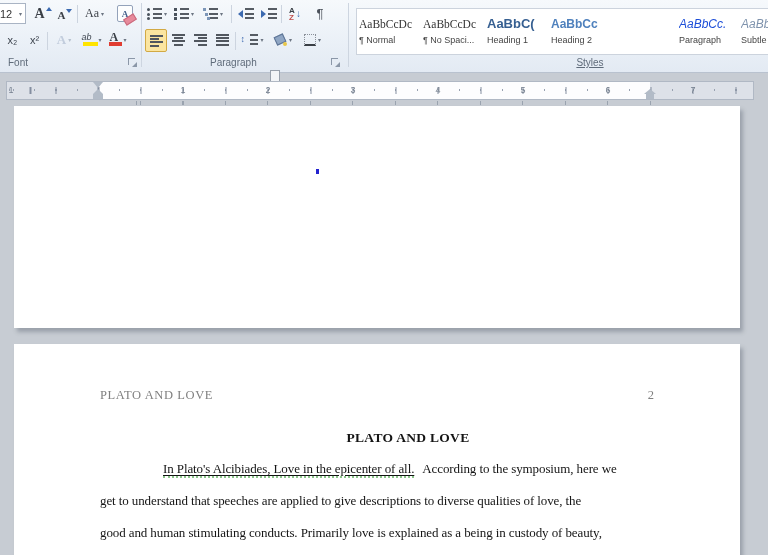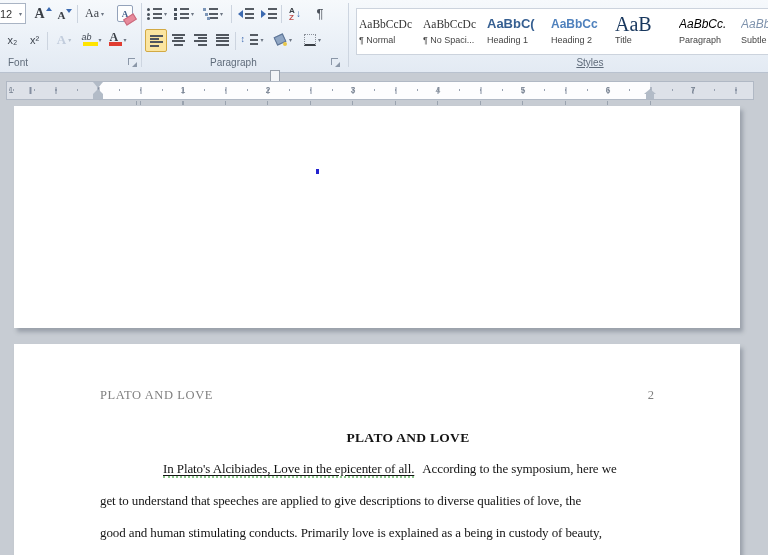--- a/index.html
+++ b/index.html
@@ -300,26 +300,22 @@
         <span class="sname">¶ No Spaci...</span>
       </div>
       <div class="style-item" style="left:130px;">
         <span class="sample" style="font-size:13px;font-weight:bold;color:#365f91;">AaBbC(</span>
         <span class="sname">Heading 1</span>
       </div>
       <div class="style-item" style="left:194px;">
         <span class="sample" style="font-size:12px;font-weight:bold;color:#4f81bd;">AaBbCc</span>
         <span class="sname">Heading 2</span>
       </div>
-      <div class="style-item" style="left:258px;">
-        <span class="sample" style="font-family:'Liberation Serif',serif;font-size:20px;color:#17365d;">AaB</span>
-        <span class="sname">Title</span>
-      </div>
       <div class="style-item" style="left:322px;">
-        <span class="sample" style="font-style:italic;font-size:12px;color:#000000;">AaBbCc.</span>
+        <span class="sample" style="font-style:italic;font-size:12px;color:#1d4ed8;">AaBbCc.</span>
         <span class="sname">Paragraph</span>
       </div>
       <div class="style-item" style="left:384px;">
         <span class="sample" style="font-style:italic;font-size:12px;color:#7f93ad;">AaBb</span>
         <span class="sname">Subtle</span>
       </div>
     </div>
     <span class="grp-label" style="left:560px;width:60px;text-align:center;text-decoration:underline;">Styles</span>
   </div>
 

